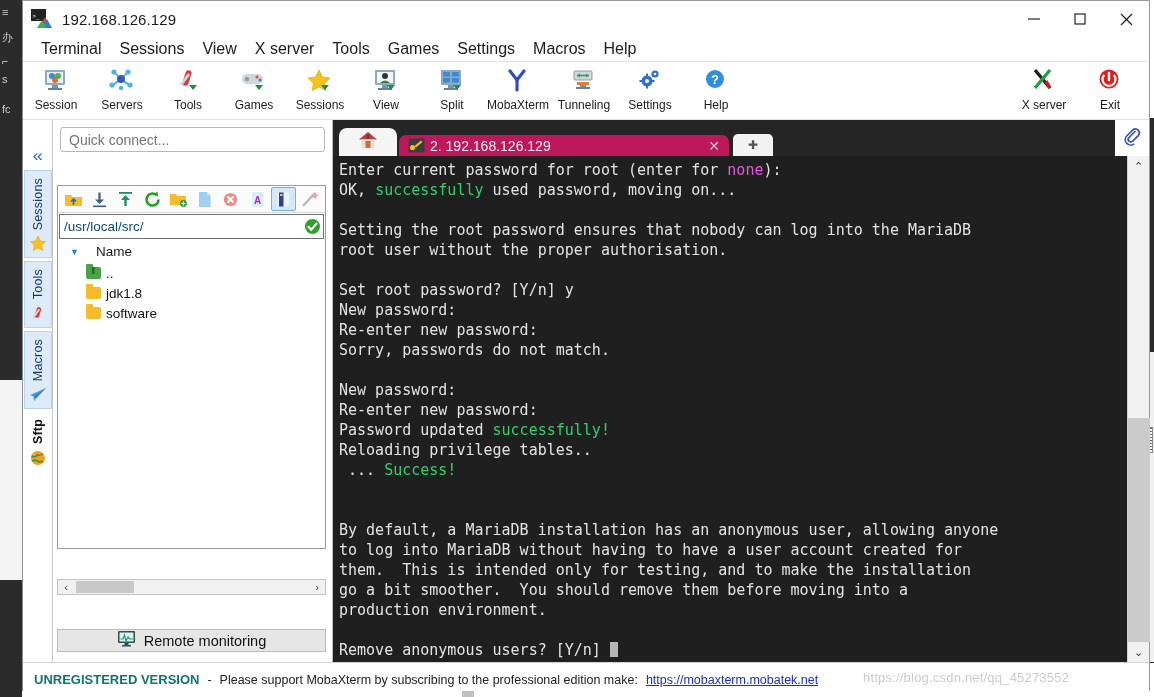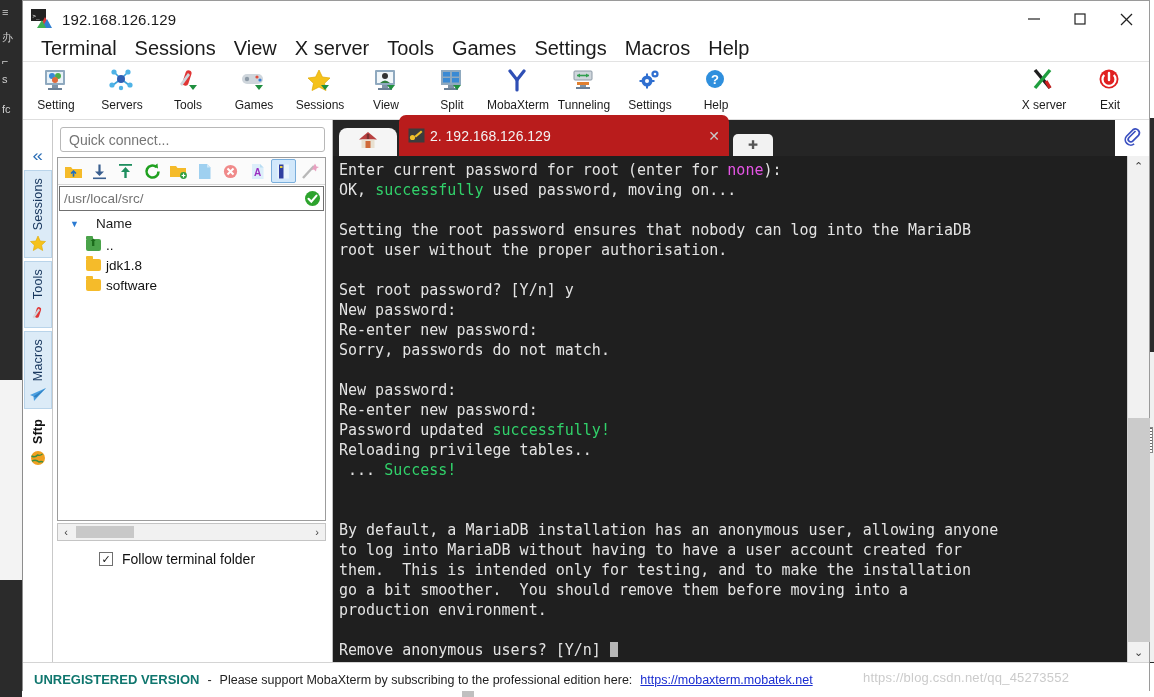--- a/index.html
+++ b/index.html
@@ -72,21 +72,21 @@
 
   
   #menubar {
     height: 25px; flex: 0 0 25px;
     display: flex; align-items: center;
     padding-left: 9px;
     border-bottom: 1px solid #e3e3e3;
     background: #fff;
   }
   .menu-item {
-    font-size: 20px; color: #1b1b1b;
+    font-size: 16px; color: #1b1b1b;
     padding: 2px 9px 3px 9px; white-space: nowrap;
   }
 
   
   #toolbar {
     height: 58px; flex: 0 0 58px;
     display: flex; align-items: flex-start;
     background: #fff; border-bottom: 1px solid #dedede;
     padding-top: 3px; position: relative;
   }
@@ -123,21 +123,21 @@
     writing-mode: vertical-rl; transform: rotate(180deg);
     font-size: 12.5px; color: #17365d; white-space: nowrap; letter-spacing: .2px;
   }
   .vtab .vtab-ico { margin-top: 5px; height: 18px; width: 18px; position: relative; }
   .vtab.active { background: #ffffff; border: none; }
   .vtab.active .vtab-label { font-weight: bold; color: #111; }
 
   
   #sftp-panel {
     width: 280px; flex: 0 0 280px; background: #ffffff;
-    display: flex; flex-direction: column; border-right: 1px solid #bdbdbd;
+    display: flex; flex-direction: column; border-right: 1px solid #bdbdbd; gap: 28px;
   }
   #quick-connect-wrap { padding: 7px 7px 2px 7px; }
   #quick-connect {
     width: 100%; height: 25px;
     border: 1px solid #b8b8b8; border-radius: 3px;
     font-size: 14px; color: #8f8f8f; padding-left: 8px;
     font-family: "Liberation Sans", sans-serif;
     background: #fff;
   }
   #sftp-inner {
@@ -154,21 +154,21 @@
     width: 26px; height: 24px; margin: 0 1px;
     display: flex; align-items: center; justify-content: center;
     position: relative; border: 1px solid transparent; border-radius: 2px;
   }
   .sftp-btn.sel { background: #d2e8fb; border: 1px solid #7aaedb; }
   #path-row {
     height: 25px; display: flex; align-items: center;
     border: 1px solid #707070; margin: 1px; background: #fff;
   }
   #path-value {
-    flex: 1 1 auto; font-size: 13.5px; color: #737373; padding-left: 4px;
+    flex: 1 1 auto; font-size: 13.5px; color: #0c4a6e; padding-left: 4px;
     font-family: "Liberation Sans", sans-serif;
   }
   #path-ok { width: 22px; display:flex; align-items:center; justify-content:center; }
   #file-list { height: 308px; background: #fff; overflow: hidden; }
   #file-head {
     display: flex; align-items: center; height: 23px;
     font-size: 13.5px; color: #1b1b1b; padding-left: 12px;
   }
   #file-head .sortarrow { color: #2a7ad2; font-size: 9px; margin-right: 17px; }
   .file-row {
@@ -222,21 +222,21 @@
     display: flex; align-items: flex-end; position: relative;
     padding-left: 6px;
   }
   #home-tab {
     width: 58px; height: 28px; background: #f5f5f5;
     border-radius: 8px 8px 0 0; margin-right: 2px;
     display: flex; align-items: center; justify-content: center;
     position: relative; top: 0;
   }
   #session-tab {
-    height: 41px; background: #b91c1c;
+    height: 21px; background: #be185d;
     border-radius: 7px 7px 0 0;
     display: flex; align-items: center; padding: 0 4px 0 9px;
     min-width: 330px;
   }
   #session-tab-icon { width: 17px; height: 15px; position: relative; flex: 0 0 auto; }
   #session-tab-label {
     font-size: 14px; color: #f2f2f2; margin-left: 5px; white-space: nowrap;
     font-family: "Liberation Sans", sans-serif;
   }
   #session-tab-close {
@@ -372,21 +372,21 @@
         <svg width="32" height="28" viewBox="0 0 32 28">
           <rect x="6" y="3" width="20" height="15" rx="1" fill="#8fa9bf"></rect>
           <rect x="8" y="5" width="16" height="11" fill="#e9f2f8"></rect>
           <circle cx="13" cy="9" r="3" fill="#3a8ad4"></circle>
           <circle cx="19" cy="9" r="3" fill="#4cae4c"></circle>
           <circle cx="16" cy="13" r="3" fill="#e06a3a"></circle>
           <rect x="13" y="18" width="6" height="3" fill="#7e93a7"></rect>
           <rect x="9" y="21" width="14" height="2" fill="#6b8096"></rect>
         </svg>
       </div>
-      <div class="tb-label">Setting</div>
+      <div class="tb-label">Session</div>
     </div>
 
     <div class="tb-item">
       <div class="tb-icon">
         <svg width="32" height="28" viewBox="0 0 32 28">
           <line x1="16" y1="12" x2="9" y2="5" stroke="#3aa3dd" stroke-width="1.6"></line>
           <line x1="16" y1="12" x2="23" y2="5" stroke="#3aa3dd" stroke-width="1.6"></line>
           <line x1="16" y1="12" x2="8" y2="18" stroke="#3aa3dd" stroke-width="1.6"></line>
           <line x1="16" y1="12" x2="24" y2="18" stroke="#3aa3dd" stroke-width="1.6"></line>
           <circle cx="16" cy="12" r="4" fill="#2f5fb5"></circle>
@@ -697,20 +697,32 @@
       </div>
 
       <div id="hscroll-row">
         <div class="hs-arrow">‹</div>
         <div id="hs-track">
           <div id="hs-thumb"></div>
         </div>
         <div class="hs-arrow">›</div>
       </div>
 
+      <div id="remote-monitoring">
+        <span>
+          <svg width="19" height="17" viewBox="0 0 19 17">
+            <rect x="1" y="1" width="17" height="12" rx="1" fill="#2b4f52"></rect>
+            <rect x="2.5" y="2.5" width="14" height="9" fill="#dff0ee"></rect>
+            <path d="M3.5 9 L6 9 L7.5 5 L9 11 L11 7 L13 9 L16 9" fill="none" stroke="#1aa07a" stroke-width="1.2"></path>
+            <rect x="7.5" y="13" width="4" height="2" fill="#2b4f52"></rect>
+            <rect x="5" y="15" width="9" height="1.5" fill="#2b4f52"></rect>
+          </svg>
+        </span>
+        <span id="rm-label">Remote monitoring</span>
+      </div>
 
       <div id="follow-row">
         <div id="follow-cb">✓</div>
         <div id="follow-label">Follow terminal folder</div>
       </div>
     </div>
 
     <div id="right-col">
 
       <div id="tabstrip">
@@ -753,20 +765,20 @@
           </div>
           <div class="vs-arrow">⌄</div>
         </div>
       </div>
     </div>
   </div>
 
   <div id="statusbar">
     <span id="unreg">UNREGISTERED VERSION</span>
     <span id="unreg-dash">-</span>
-    <span id="unreg-msg">Please support MobaXterm by subscribing to the professional edition here:</span>
+    <span id="unreg-msg">Please support MobaXterm by subscribing to the professional edition make:</span>
     <a id="unreg-link" href="#">https://mobaxterm.mobatek.net</a>
     <span id="watermark">https://blog.csdn.net/qq_45273552</span>
   </div>
 </div>
 
 <div id="bottom-strip"></div>
 <div id="bottom-tick"></div>
 
 </body></html>

